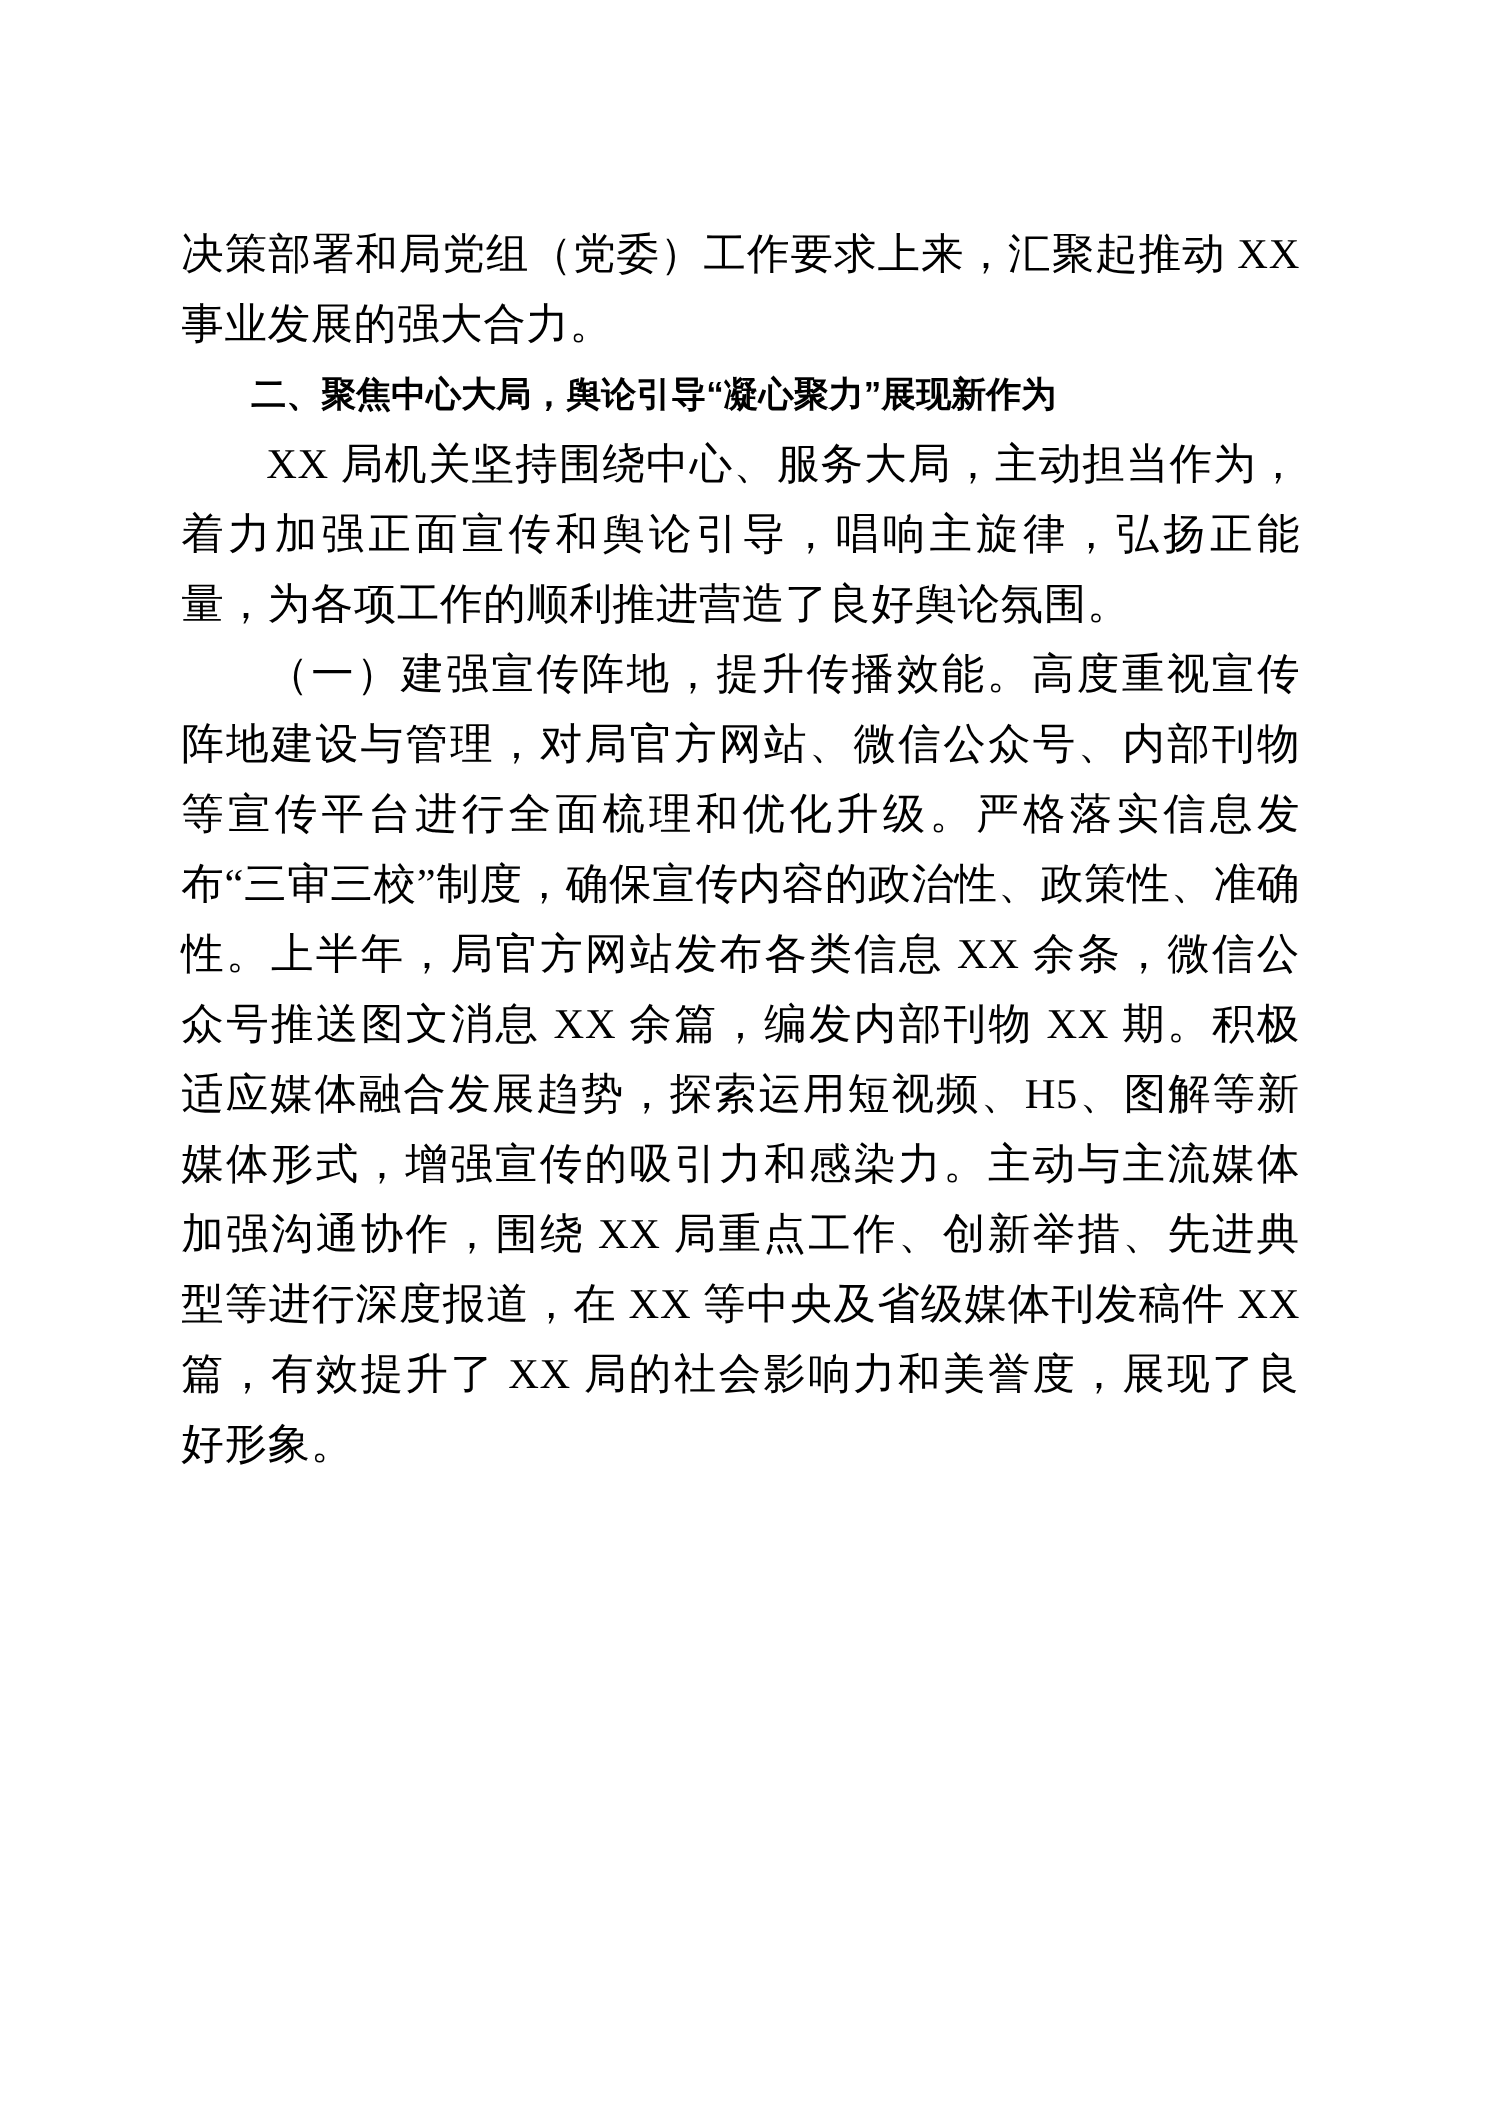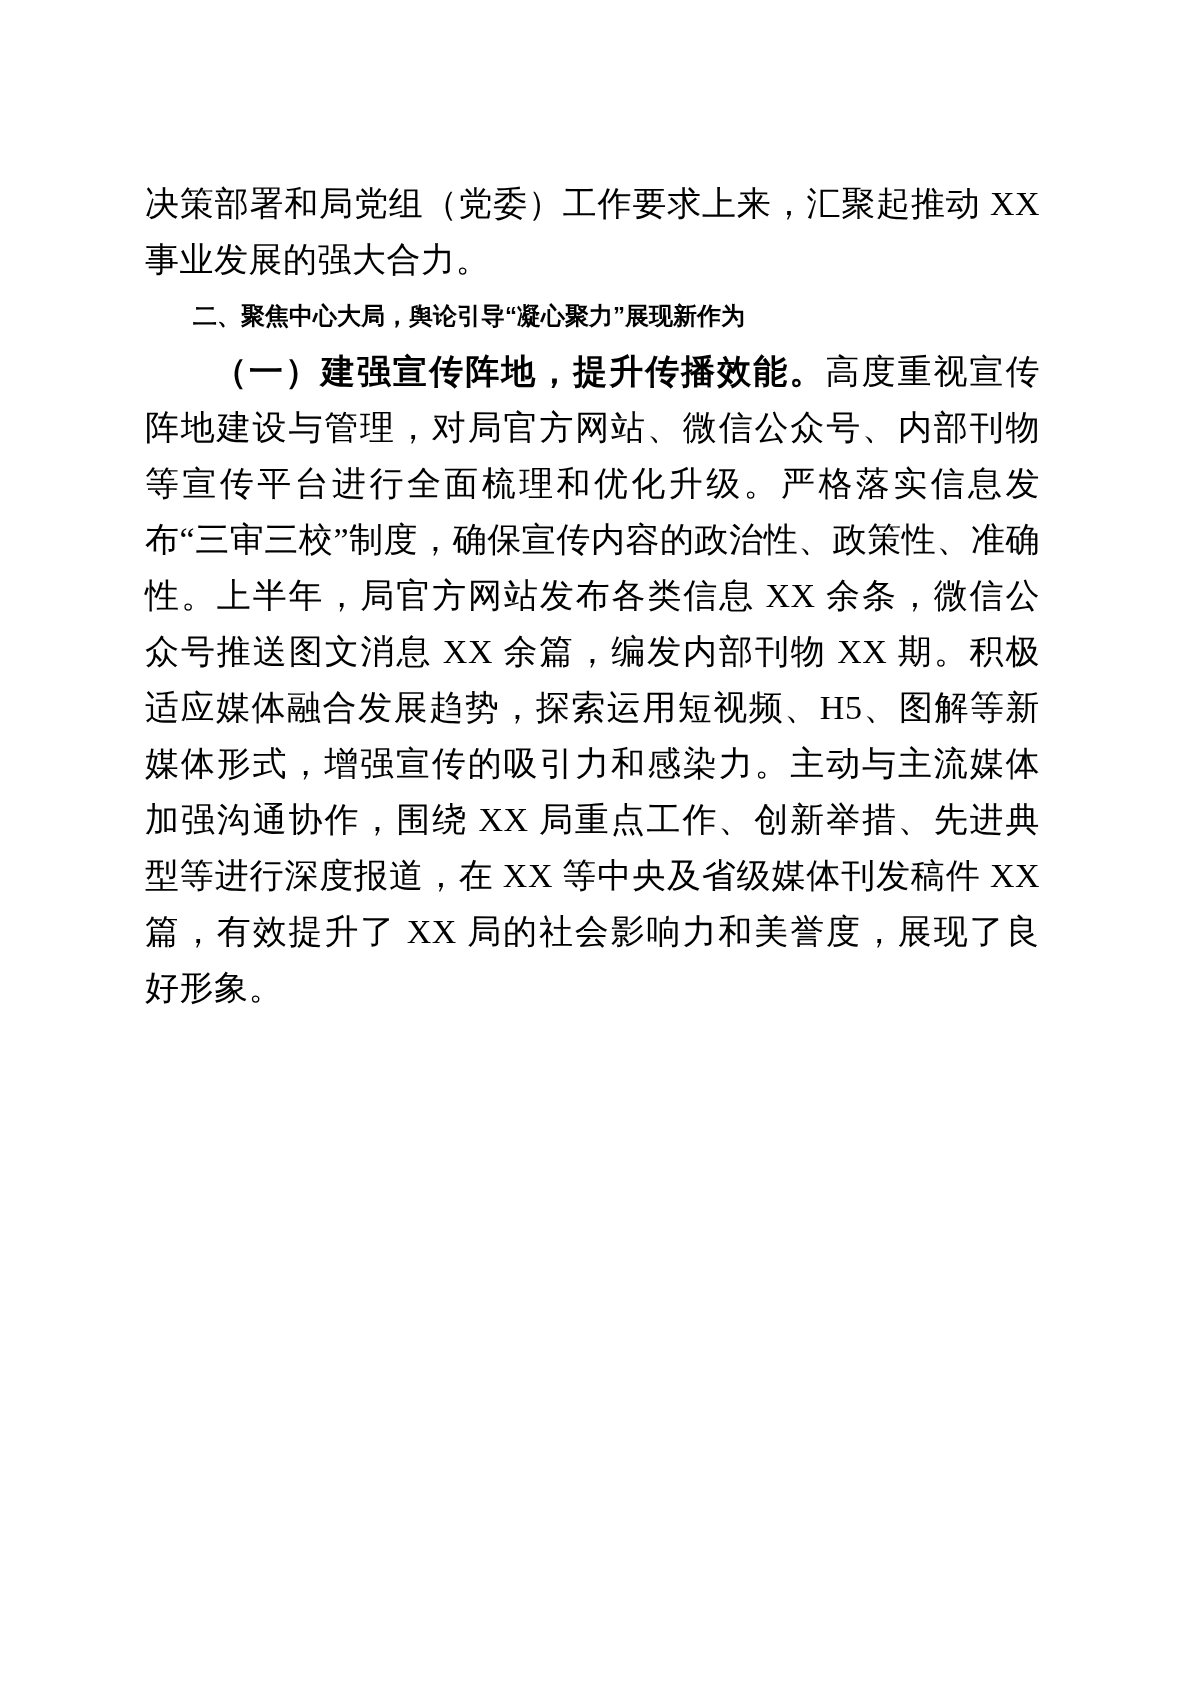--- a/index.html
+++ b/index.html
@@ -26,37 +26,38 @@
     font-size: 34px;
     line-height: 56px;
     text-align: justify;
     text-indent: 2em;
     letter-spacing: 0.5px;
   }
   p.body.no-indent {
     text-indent: 0;
   }
   p.heading {
-    font-size: 24px;
+    font-size: 28px;
     line-height: 56px;
     font-weight: bold;
     font-family: "Liberation Sans", sans-serif;
     text-align: left;
     text-indent: 2em;
   }
   .lead {
-    font-weight: bold;
+    font-weight: normal;
   }
 </style>
 </head>
 <body>
 
 <div class="page">
 
   <p class="body no-indent">决策部署和局党组（党委）工作要求上来，汇聚起推动 XX 事业发展的强大合力。</p>
 
   <p class="heading">二、聚焦中心大局，舆论引导“凝心聚力”展现新作为</p>
 
+  <p class="body">XX 局机关坚持围绕中心、服务大局，主动担当作为，着力加强正面宣传和舆论引导，唱响主旋律，弘扬正能量，为各项工作的顺利推进营造了良好舆论氛围。</p>
 
   <p class="body"><span class="lead">（一）建强宣传阵地，提升传播效能。</span><span>高度重视宣传阵地建设与管理，对局官方网站、微信公众号、内部刊物等宣传平台进行全面梳理和优化升级。严格落实信息发布“三审三校”制度，确保宣传内容的政治性、政策性、准确性。上半年，局官方网站发布各类信息 XX 余条，微信公众号推送图文消息 XX 余篇，编发内部刊物 XX 期。积极适应媒体融合发展趋势，探索运用短视频、H5、图解等新媒体形式，增强宣传的吸引力和感染力。主动与主流媒体加强沟通协作，围绕 XX 局重点工作、创新举措、先进典型等进行深度报道，在 XX 等中央及省级媒体刊发稿件 XX 篇，有效提升了 XX 局的社会影响力和美誉度，展现了良好形象。</span></p>
 
 
 </div>
 
 </body></html>

